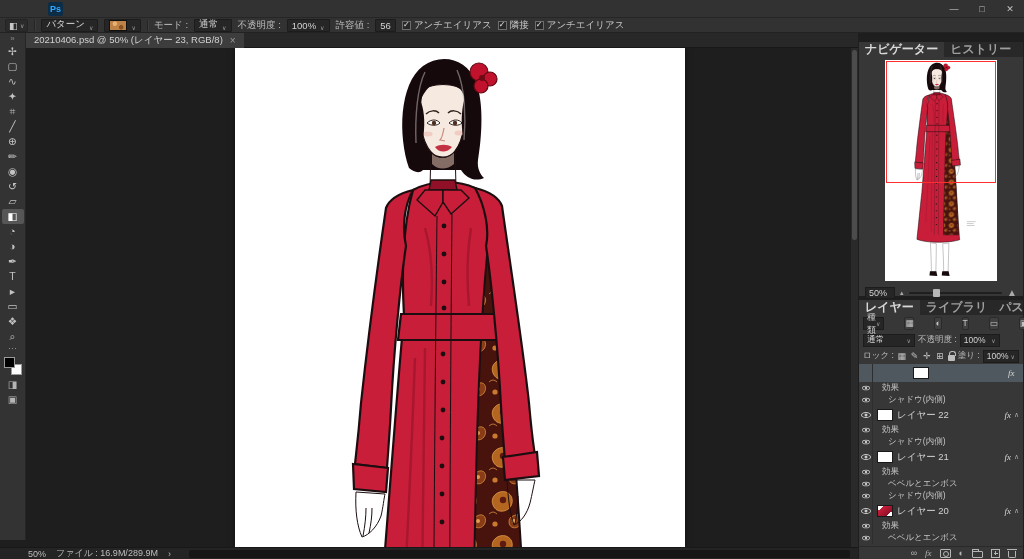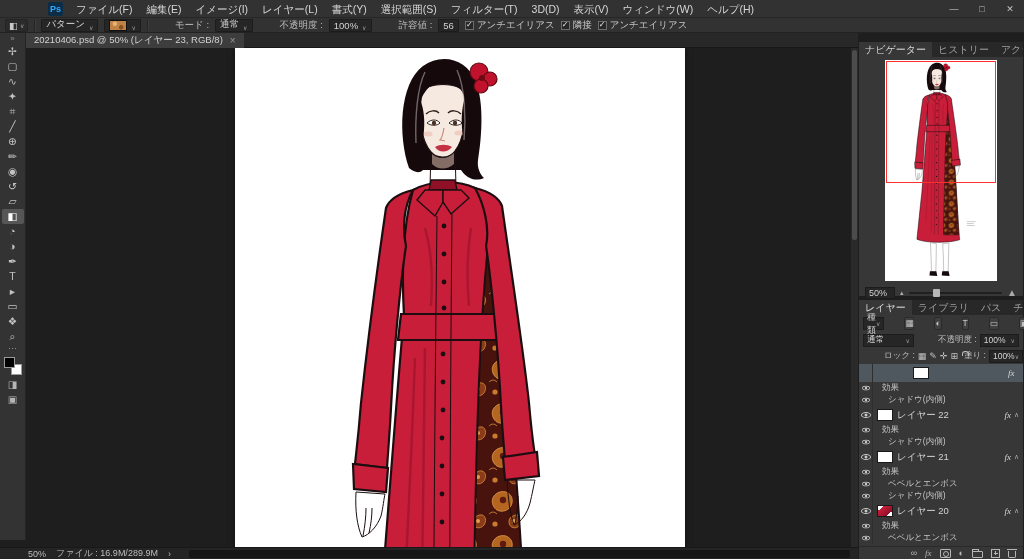--- a/index.html
+++ b/index.html
@@ -28,21 +28,21 @@
                  height:13px; padding:0 3px; border-radius:2px; }
   .tiny-arrow { font-size:6px; color:#9a9a9a; }
   .drop-box { display:inline-flex; align-items:flex-end; gap:4px; background:#262626; border:1px solid #1c1c1c;
               height:13px; padding:0 4px; border-radius:1px; color:#d2d2d2; }
   .pattern-swatch { width:18px; height:11px; background:var(--pattern_swatch,#c08347); border:1px solid #111;
                     background-image:radial-gradient(circle at 30% 30%, #e8b071 2px, transparent 2.5px),
                                      radial-gradient(circle at 70% 70%, #8a5322 2px, transparent 2.5px); }
   .cb { width:9px; height:9px; background:#272727; border:1px solid #6d6d6d; display:inline-flex;
         align-items:center; justify-content:center; font-size:8px; line-height:8px; color:#e8e8e8; }
   .cb-group { display:flex; align-items:center; gap:3px; }
-  .opt-label { color:#bdbdbd;margin-left:21px; }
+  .opt-label { color:#bdbdbd; }
 
   
   .doc-area { position:absolute; left:26px; top:33px; right:166px; bottom:12px; background:#1e1e1e; }
   .tab-bar { height:15px; background:#282828; display:flex; border-bottom:1px solid #181818; }
   .doc-tab { display:inline-flex; align-items:center; gap:7px; background:#3d3d3d; color:#d2d2d2;
              font-size:9.5px; padding:0 8px; height:15px; }
   .tab-close { color:#9a9a9a; font-size:10px; }
 
   
   .tool-strip { position:absolute; left:0; top:33px; width:26px; bottom:19px; background:#333333;
@@ -81,22 +81,22 @@
   .s-thin   { stroke:var(--outline,#1c0e10); stroke-width:1; fill:none; }
   .pp-bg { fill:var(--paisley_bg,#49130d); }
   .pp-a  { fill:var(--paisley_accent,#b4651f); }
   .ann   { fill:#9a9a9a; }
 
   
   .right-panels { position:absolute; right:0; top:33px; width:166px; bottom:0; background:#1e1e1e; }
   .panel-group { position:absolute; left:1px; right:1px; background:#373737; }
   .nav-group { top:9px; height:254px; }
   .layers-group { top:267px; bottom:0; }
-  .panel-tabs { height:15px; background:#282828; display:flex; align-items:center; font-size:10px;
-                color:#9f9f9f; overflow:hidden; }
+  .panel-tabs { height:15px; background:#282828; display:flex; align-items:center; font-size:12px;
+                color:#9f9f9f; overflow:hidden;font-weight:bold; }
   .panel-tab { padding:0 6px; line-height:15px; white-space:nowrap; }
   .panel-tab.active { background:#373737; color:#d8d8d8; }
 
   .nav-body { padding-top:3px; }
   .nav-thumb { position:relative; width:112px; height:221px; margin:0 auto; background:#ffffff; }
   .nav-proxy { position:absolute; left:1px; right:1px; top:1px; height:55.4%;
                border:1.5px solid var(--proxy_box,#ff2f2f); }
   .nav-zoom-row { height:15px; display:flex; align-items:center; gap:5px; padding:0 6px; margin-top:4px; }
   .nav-zoom-val { background:#262626; border:1px solid #1c1c1c; font-size:9px; color:#d2d2d2;
                   width:30px; height:12px; line-height:11px; padding-left:3px; }
@@ -163,33 +163,20 @@
                 border-top:1px solid #181818; }
   .status-track { flex:1; height:8px; margin:0 8px; background:#161616; border-radius:2px; }
 </style>
 </head>
 <body>
 
 <div id="app">
 
   <header class="menu-bar">
     <div class="ps-logo">Ps</div>
-    <nav class="menus">
-      <span class="menu-item">ファイル(F)</span>
-      <span class="menu-item">編集(E)</span>
-      <span class="menu-item">イメージ(I)</span>
-      <span class="menu-item">レイヤー(L)</span>
-      <span class="menu-item">書式(Y)</span>
-      <span class="menu-item">選択範囲(S)</span>
-      <span class="menu-item">フィルター(T)</span>
-      <span class="menu-item">3D(D)</span>
-      <span class="menu-item">表示(V)</span>
-      <span class="menu-item">ウィンドウ(W)</span>
-      <span class="menu-item">ヘルプ(H)</span>
-    </nav>
     <div class="win-controls">
       <span class="win-btn">—</span>
       <span class="win-btn">□</span>
       <span class="win-btn">✕</span>
     </div>
   </header>
 
   <div class="options-bar">
     <div class="tool-preset">
       <span>◧</span>

